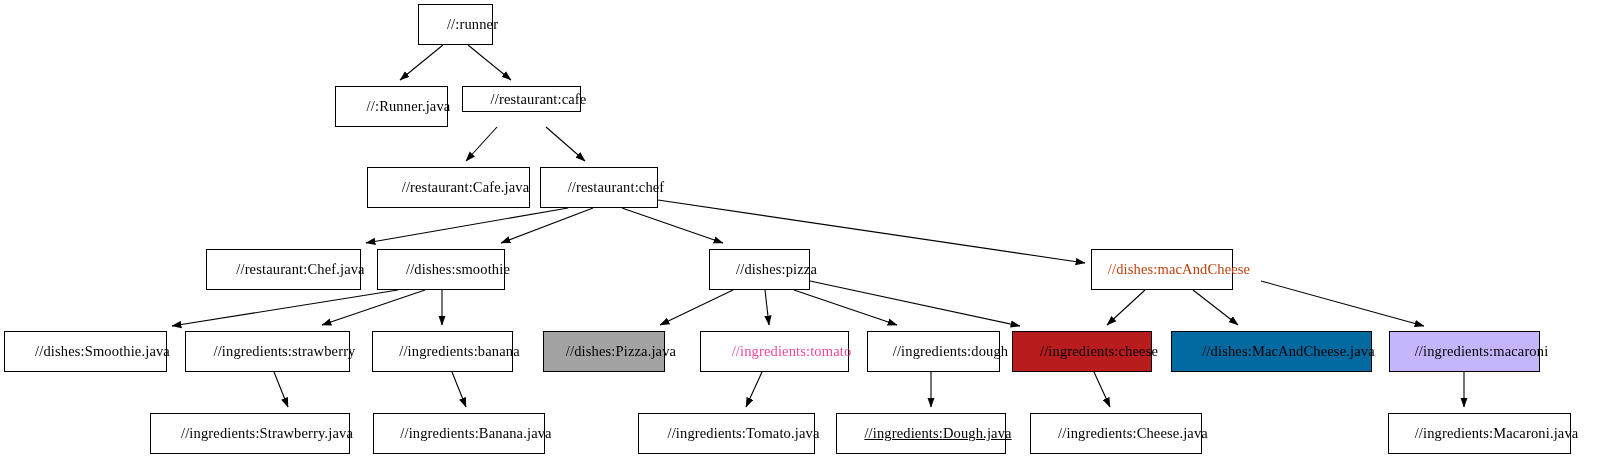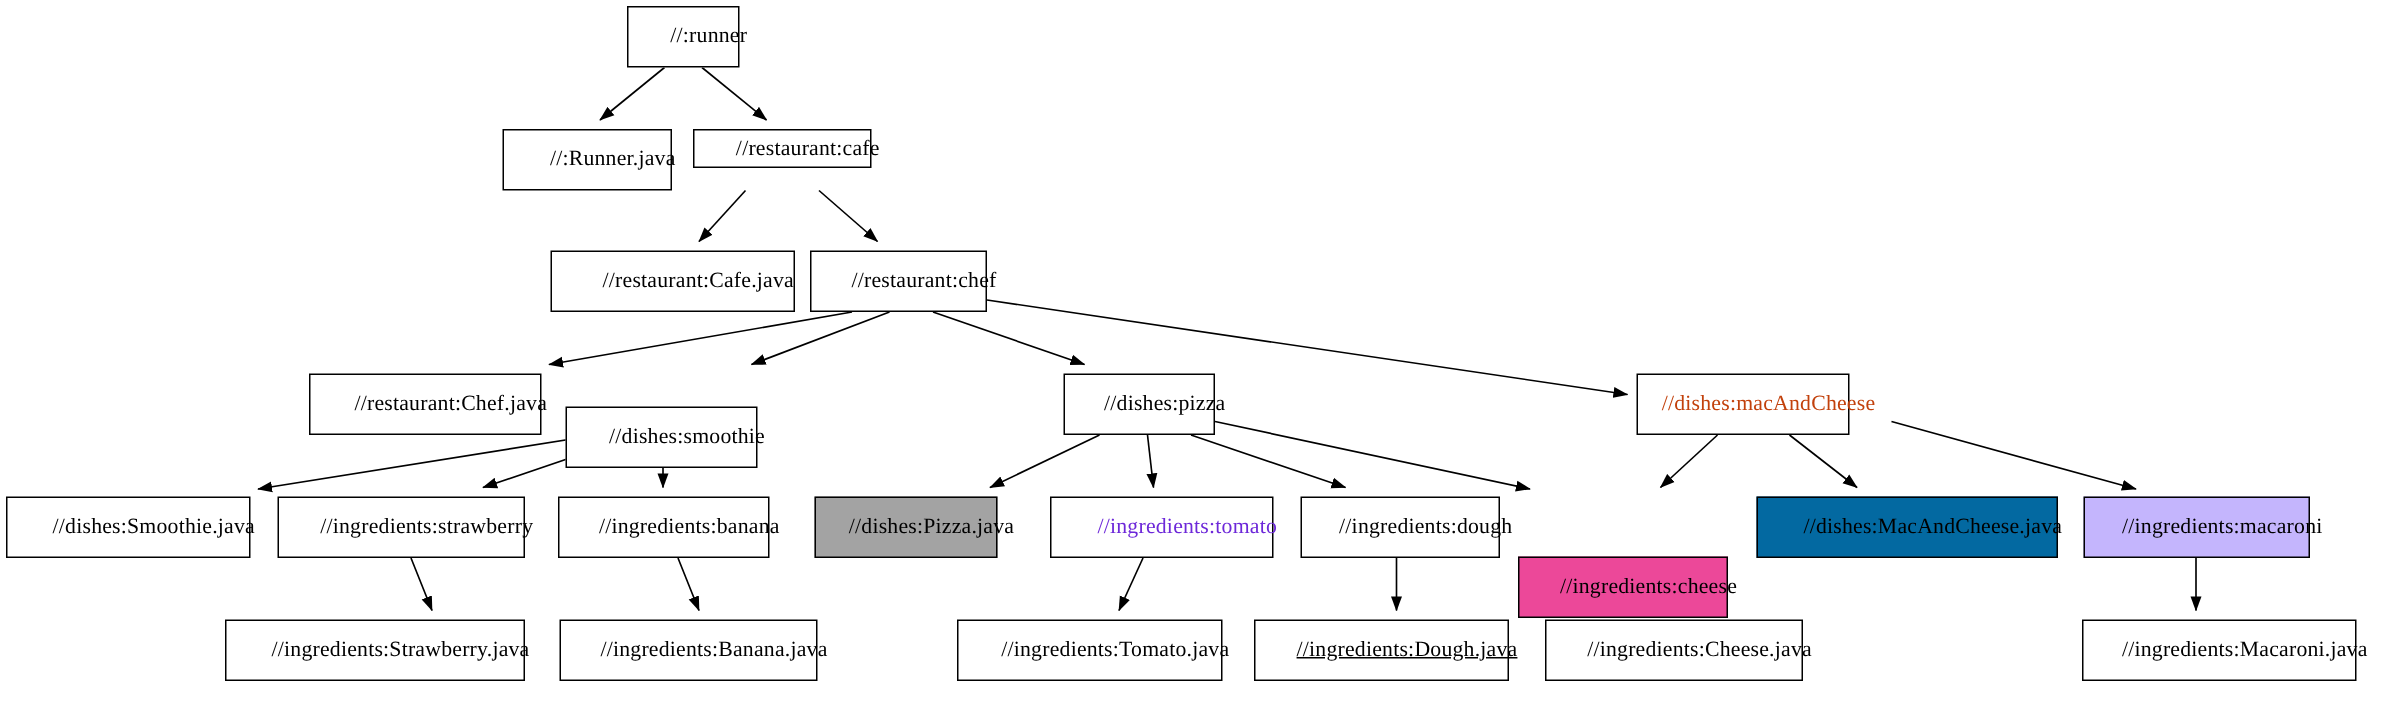--- a/index.html
+++ b/index.html
@@ -100,48 +100,48 @@
       </div>
       <div class="node" style="left: 367px; top: 167px; width: 163px; height: 41px; background: rgb(255, 255, 255); border-color: rgb(0, 0, 0); color: rgb(0, 0, 0);">
         <span class="node-label">//restaurant:Cafe.java</span>
       </div>
       <div class="node" style="left: 540px; top: 167px; width: 118px; height: 41px; background: rgb(255, 255, 255); border-color: rgb(0, 0, 0); color: rgb(0, 0, 0);">
         <span class="node-label">//restaurant:chef</span>
       </div>
       <div class="node" style="left: 206px; top: 249px; width: 155px; height: 41px; background: rgb(255, 255, 255); border-color: rgb(0, 0, 0); color: rgb(0, 0, 0);">
         <span class="node-label">//restaurant:Chef.java</span>
       </div>
-      <div class="node" style="left: 377px; top: 249px; width: 128px; height: 41px; background: rgb(255, 255, 255); border-color: rgb(0, 0, 0); color: rgb(0, 0, 0); margin-top: 22px;">
+      <div class="node" style="left: 377px; top: 249px; width: 128px; height: 41px; background: rgb(255, 255, 255); border-color: rgb(0, 0, 0); color: rgb(0, 0, 0);">
         <span class="node-label">//dishes:smoothie</span>
       </div>
       <div class="node" style="left: 709px; top: 249px; width: 101px; height: 41px; background: rgb(255, 255, 255); border-color: rgb(0, 0, 0); color: rgb(0, 0, 0);">
         <span class="node-label">//dishes:pizza</span>
       </div>
       <div class="node" style="left: 1091px; top: 249px; width: 142px; height: 41px; background: rgb(255, 255, 255); border-color: rgb(0, 0, 0); color: #c2410c;">
         <span class="node-label">//dishes:macAndCheese</span>
       </div>
       <div class="node" style="left: 4px; top: 331px; width: 163px; height: 41px; background: rgb(255, 255, 255); border-color: rgb(0, 0, 0); color: rgb(0, 0, 0);">
         <span class="node-label">//dishes:Smoothie.java</span>
       </div>
       <div class="node" style="left: 185px; top: 331px; width: 165px; height: 41px; background: rgb(255, 255, 255); border-color: rgb(0, 0, 0); color: rgb(0, 0, 0);">
         <span class="node-label">//ingredients:strawberry</span>
       </div>
       <div class="node" style="left: 372px; top: 331px; width: 141px; height: 41px; background: rgb(255, 255, 255); border-color: rgb(0, 0, 0); color: rgb(0, 0, 0);">
         <span class="node-label">//ingredients:banana</span>
       </div>
       <div class="node" style="left: 543px; top: 331px; width: 122px; height: 41px; background: #a3a3a3; border-color: rgb(0, 0, 0); color: rgb(0, 0, 0);">
         <span class="node-label">//dishes:Pizza.java</span>
       </div>
-      <div class="node" style="left: 700px; top: 331px; width: 149px; height: 41px; background: rgb(255, 255, 255); border-color: rgb(0, 0, 0); color: #6d28d9;">
+      <div class="node" style="left: 700px; top: 331px; width: 149px; height: 41px; background: rgb(255, 255, 255); border-color: rgb(0, 0, 0); color: #ec4899;">
         <span class="node-label">//ingredients:tomato</span>
       </div>
       <div class="node" style="left: 867px; top: 331px; width: 133px; height: 41px; background: rgb(255, 255, 255); border-color: rgb(0, 0, 0); color: rgb(0, 0, 0);">
         <span class="node-label">//ingredients:dough</span>
       </div>
-      <div class="node" style="left: 1012px; top: 331px; width: 140px; height: 41px; background: #ec4899; border-color: rgb(0, 0, 0); color: rgb(0, 0, 0); margin-top: 40px;">
+      <div class="node" style="left: 1012px; top: 331px; width: 140px; height: 41px; background: #b91c1c; border-color: rgb(0, 0, 0); color: rgb(0, 0, 0);">
         <span class="node-label">//ingredients:cheese</span>
       </div>
       <div class="node" style="left: 1171px; top: 331px; width: 201px; height: 41px; background: #0369a1; border-color: rgb(0, 0, 0); color: rgb(0, 0, 0);">
         <span class="node-label">//dishes:MacAndCheese.java</span>
       </div>
       <div class="node" style="left: 1389px; top: 331px; width: 151px; height: 41px; background: #c4b5fd; border-color: rgb(0, 0, 0); color: rgb(0, 0, 0);">
         <span class="node-label">//ingredients:macaroni</span>
       </div>
       <div class="node" style="left: 150px; top: 413px; width: 200px; height: 41px; background: rgb(255, 255, 255); border-color: rgb(0, 0, 0); color: rgb(0, 0, 0);">
         <span class="node-label">//ingredients:Strawberry.java</span>

